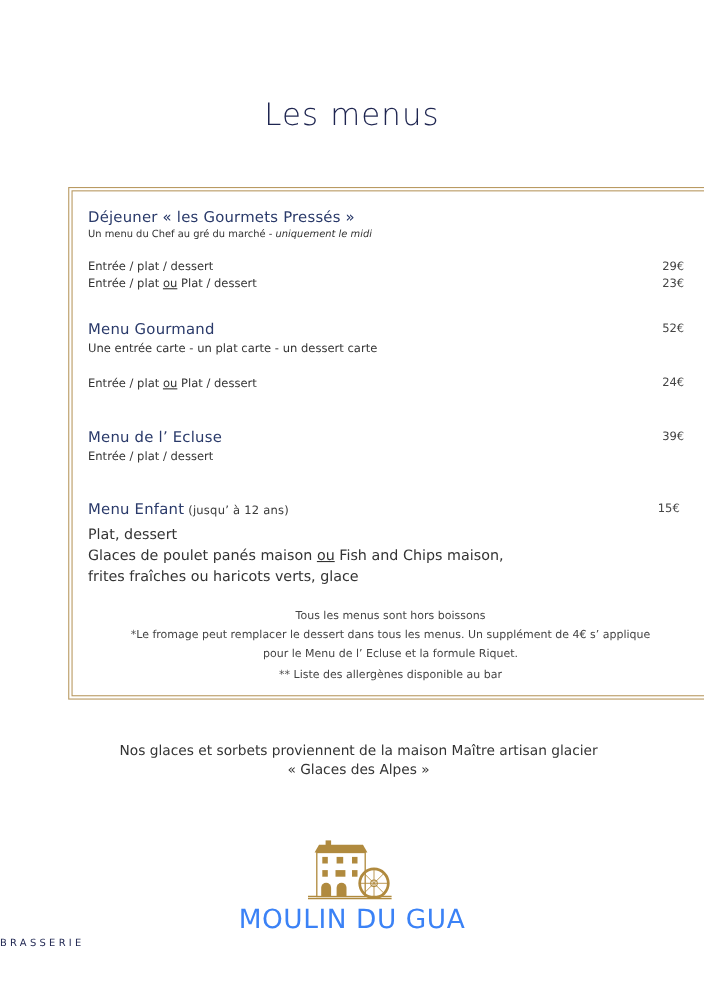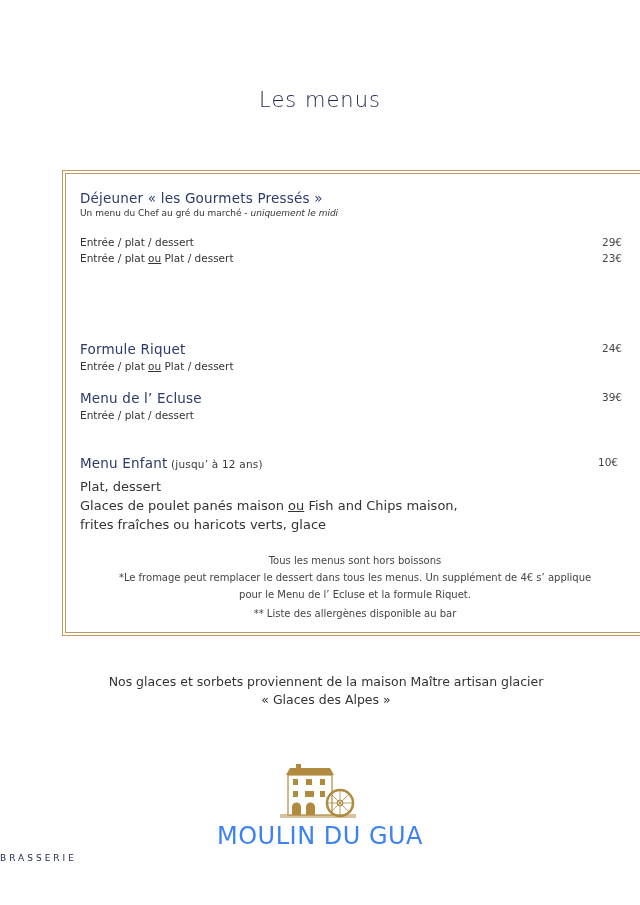--- a/index.html
+++ b/index.html
@@ -2,21 +2,21 @@
 <html><head>
 <meta charset="utf-8">
 <style>
   html, body { margin: 0; padding: 0; }
   body {
     width: 640px; height: 905px; background: #ffffff; position: relative; overflow: hidden;
     font-family: "DejaVu Sans", sans-serif; color: #3a3a3a;
   }
   .page-title {
     position: absolute; left: 0; right: 0; top: 88px; text-align: center;
-    font-size: 21px; font-weight: 300; color: #1e2550; letter-spacing: 1px;
+    font-size: 28px; font-weight: 300; color: #1e2550; letter-spacing: 1px;
     font-family: "DejaVu Sans", sans-serif;
   }
   .menu-frame {
     position: absolute; left: 62px; top: 170px; width: 586px; height: 466px;
     box-sizing: border-box; border: 4px double #b99a62;
   }
   .section { position: absolute; left: 14px; right: 22px; }
   .sec-title {
     font-size: 13.5px; color: #2a3a6a; letter-spacing: 0.2px; line-height: 17px;
   }
@@ -62,36 +62,40 @@
     <div class="line">
       <span>Entrée / plat / dessert</span>
       <span class="price">29€</span>
     </div>
     <div class="line">
       <span>Entrée / plat </span><u>ou</u><span> Plat / dessert</span>
       <span class="price">23€</span>
     </div>
   </div>
 
+  <div class="section" style="top:118px;">
+    <div class="sec-title">Menu Gourmand</div>
+    <span class="price-title">52€</span>
+    <div class="line">Une entrée carte - un plat carte - un dessert carte</div>
+  </div>
 
   <div class="section" style="top:167px;">
-    <div class="sec-title">Formule Riquet</div>
     <span class="price-title">24€</span>
     <div class="line"><span>Entrée / plat </span><u>ou</u><span> Plat / dessert</span></div>
   </div>
 
   <div class="section" style="top:216px;">
     <div class="sec-title">Menu de l’ Ecluse</div>
     <span class="price-title">39€</span>
     <div class="line">Entrée / plat / dessert</div>
   </div>
 
   <div class="section" style="top:281px;">
     <div class="sec-title"><span>Menu Enfant</span><span class="small"> (jusqu’ à 12 ans)</span></div>
-    <span class="price-title" style="right:4px;">10€</span>
+    <span class="price-title" style="right:4px;">15€</span>
     <div style="height:4px;"></div>
     <div class="body-line">Plat, dessert</div>
     <div class="body-line"><span>Glaces de poulet panés maison </span><u>ou</u><span> Fish and Chips maison,</span></div>
     <div class="body-line">frites fraîches ou haricots verts, glace</div>
   </div>
 
   <div class="notes" style="top:378px;">
     <div>Tous les menus sont hors boissons</div>
     <div>*Le fromage peut remplacer le dessert dans tous les menus. Un supplément de 4€ s’ applique</div>
     <div>pour le Menu de l’ Ecluse et la formule Riquet.</div>

